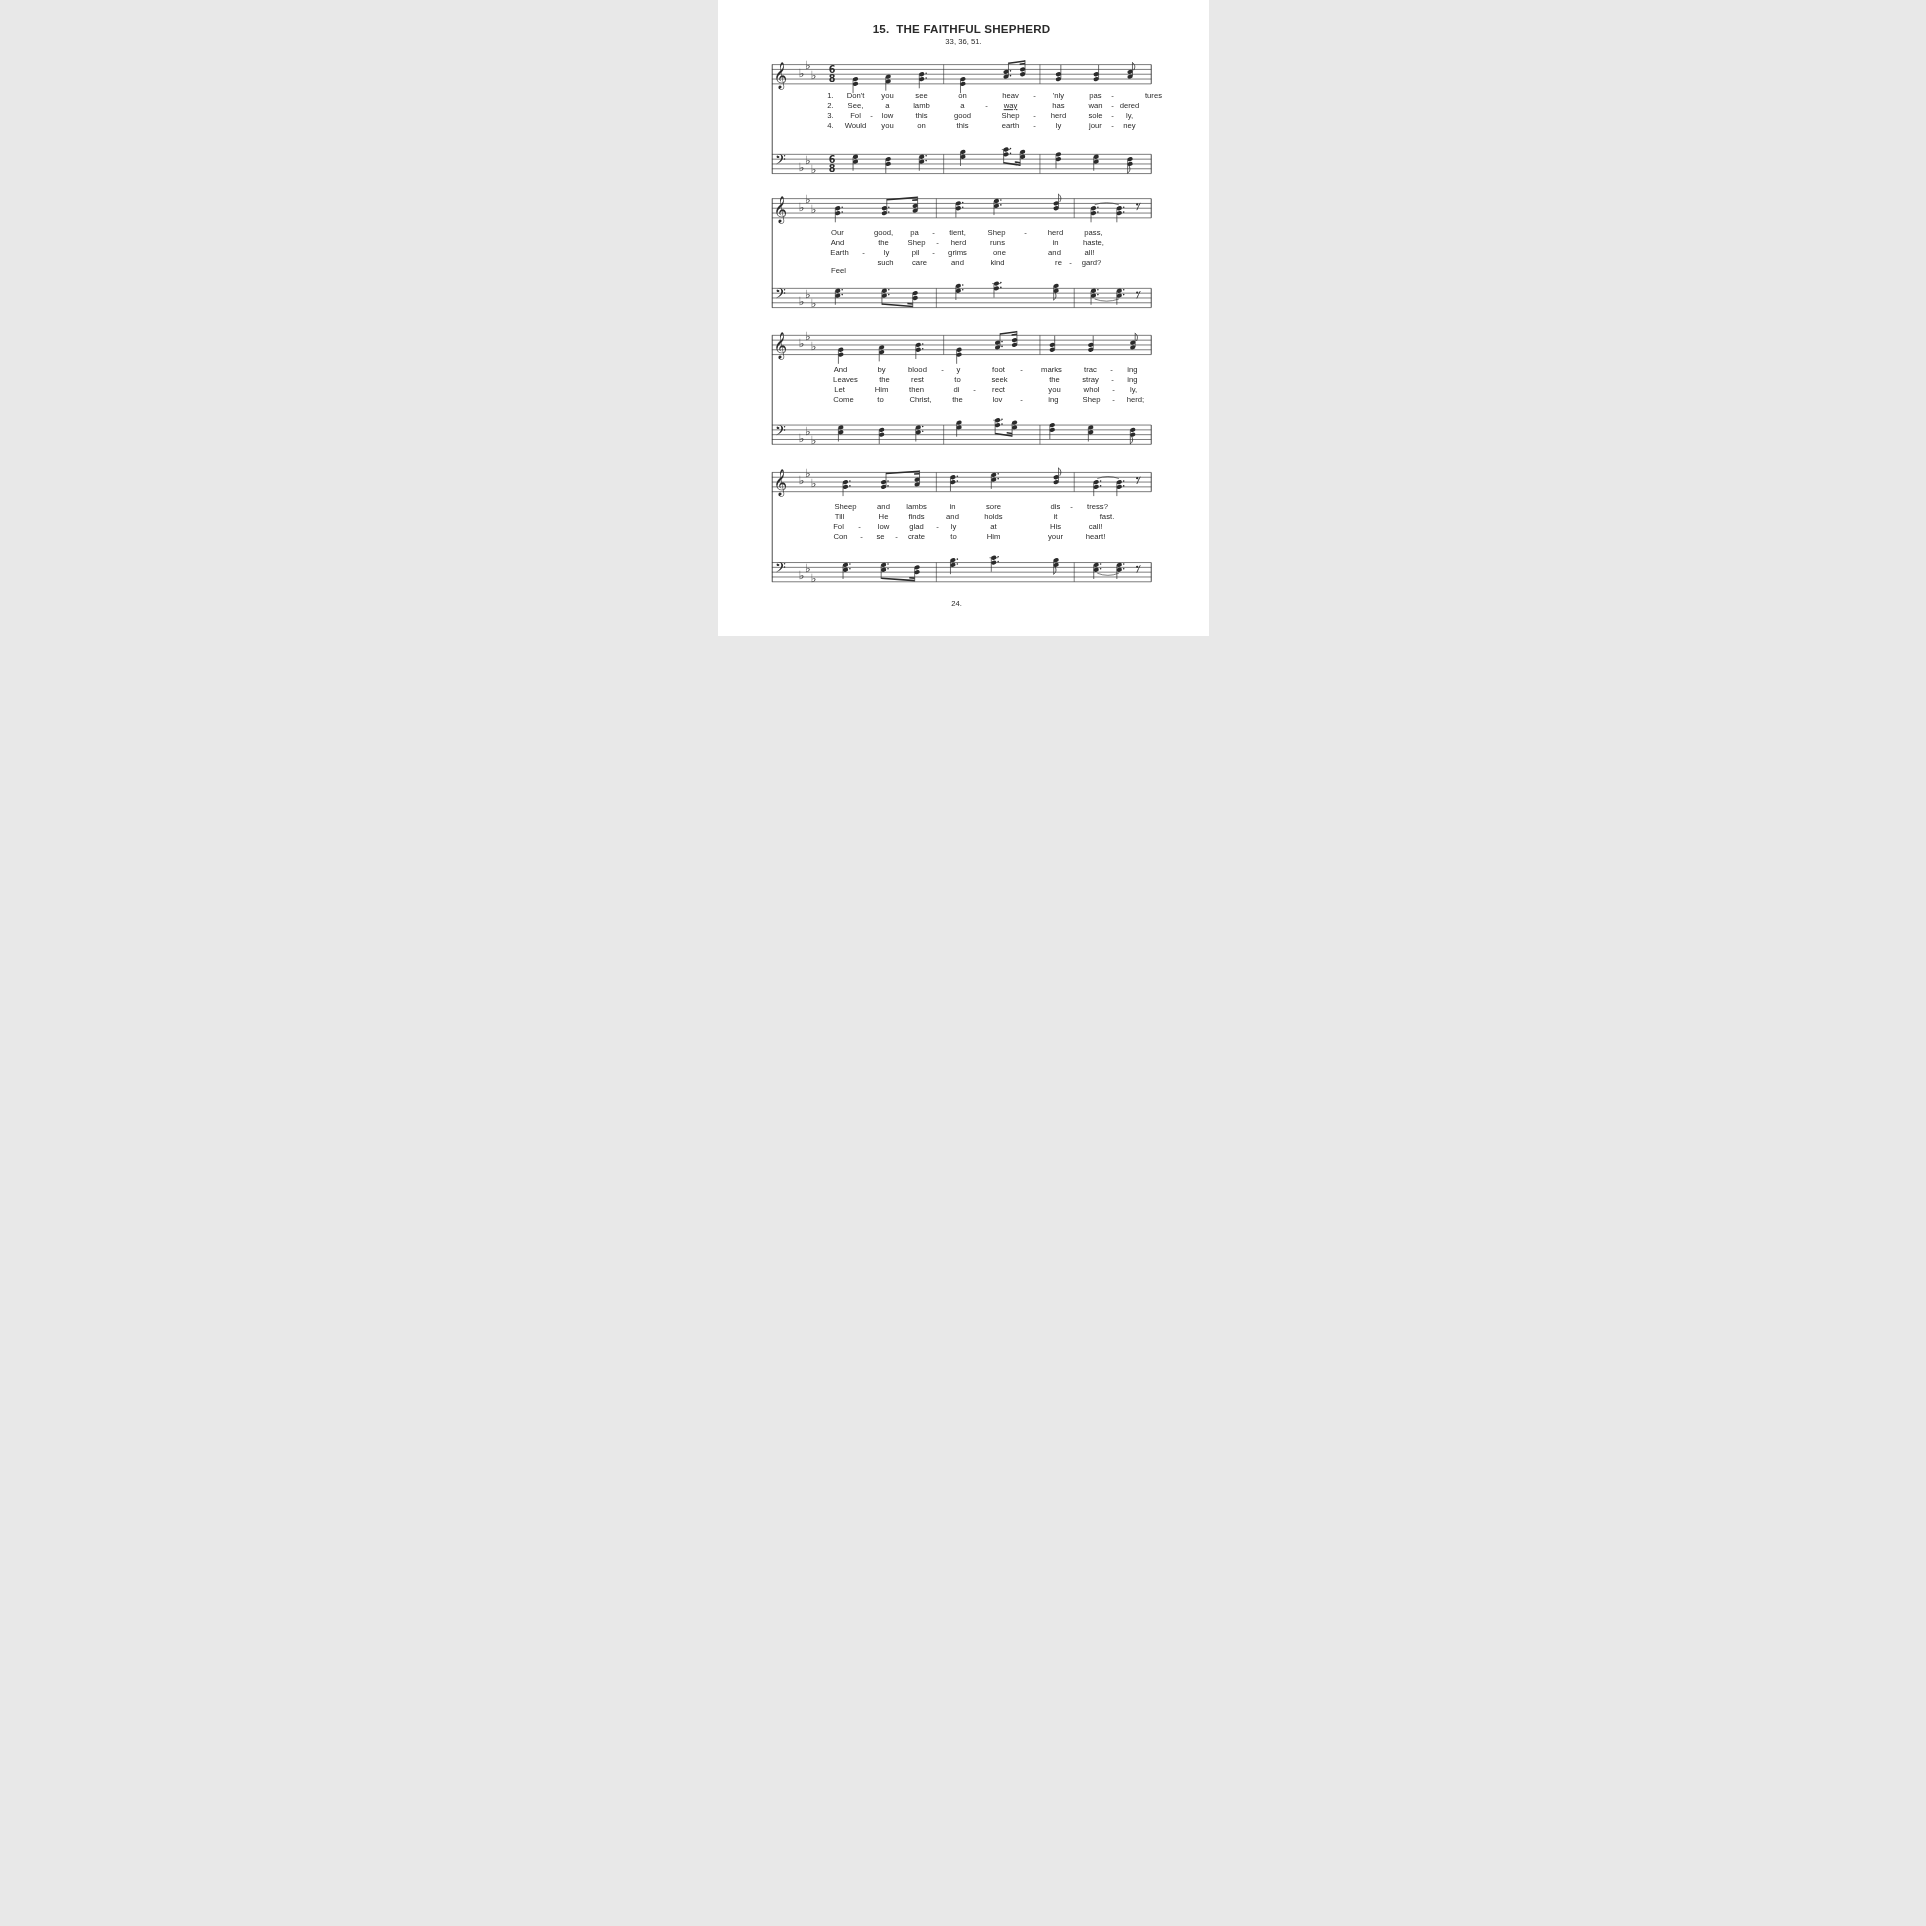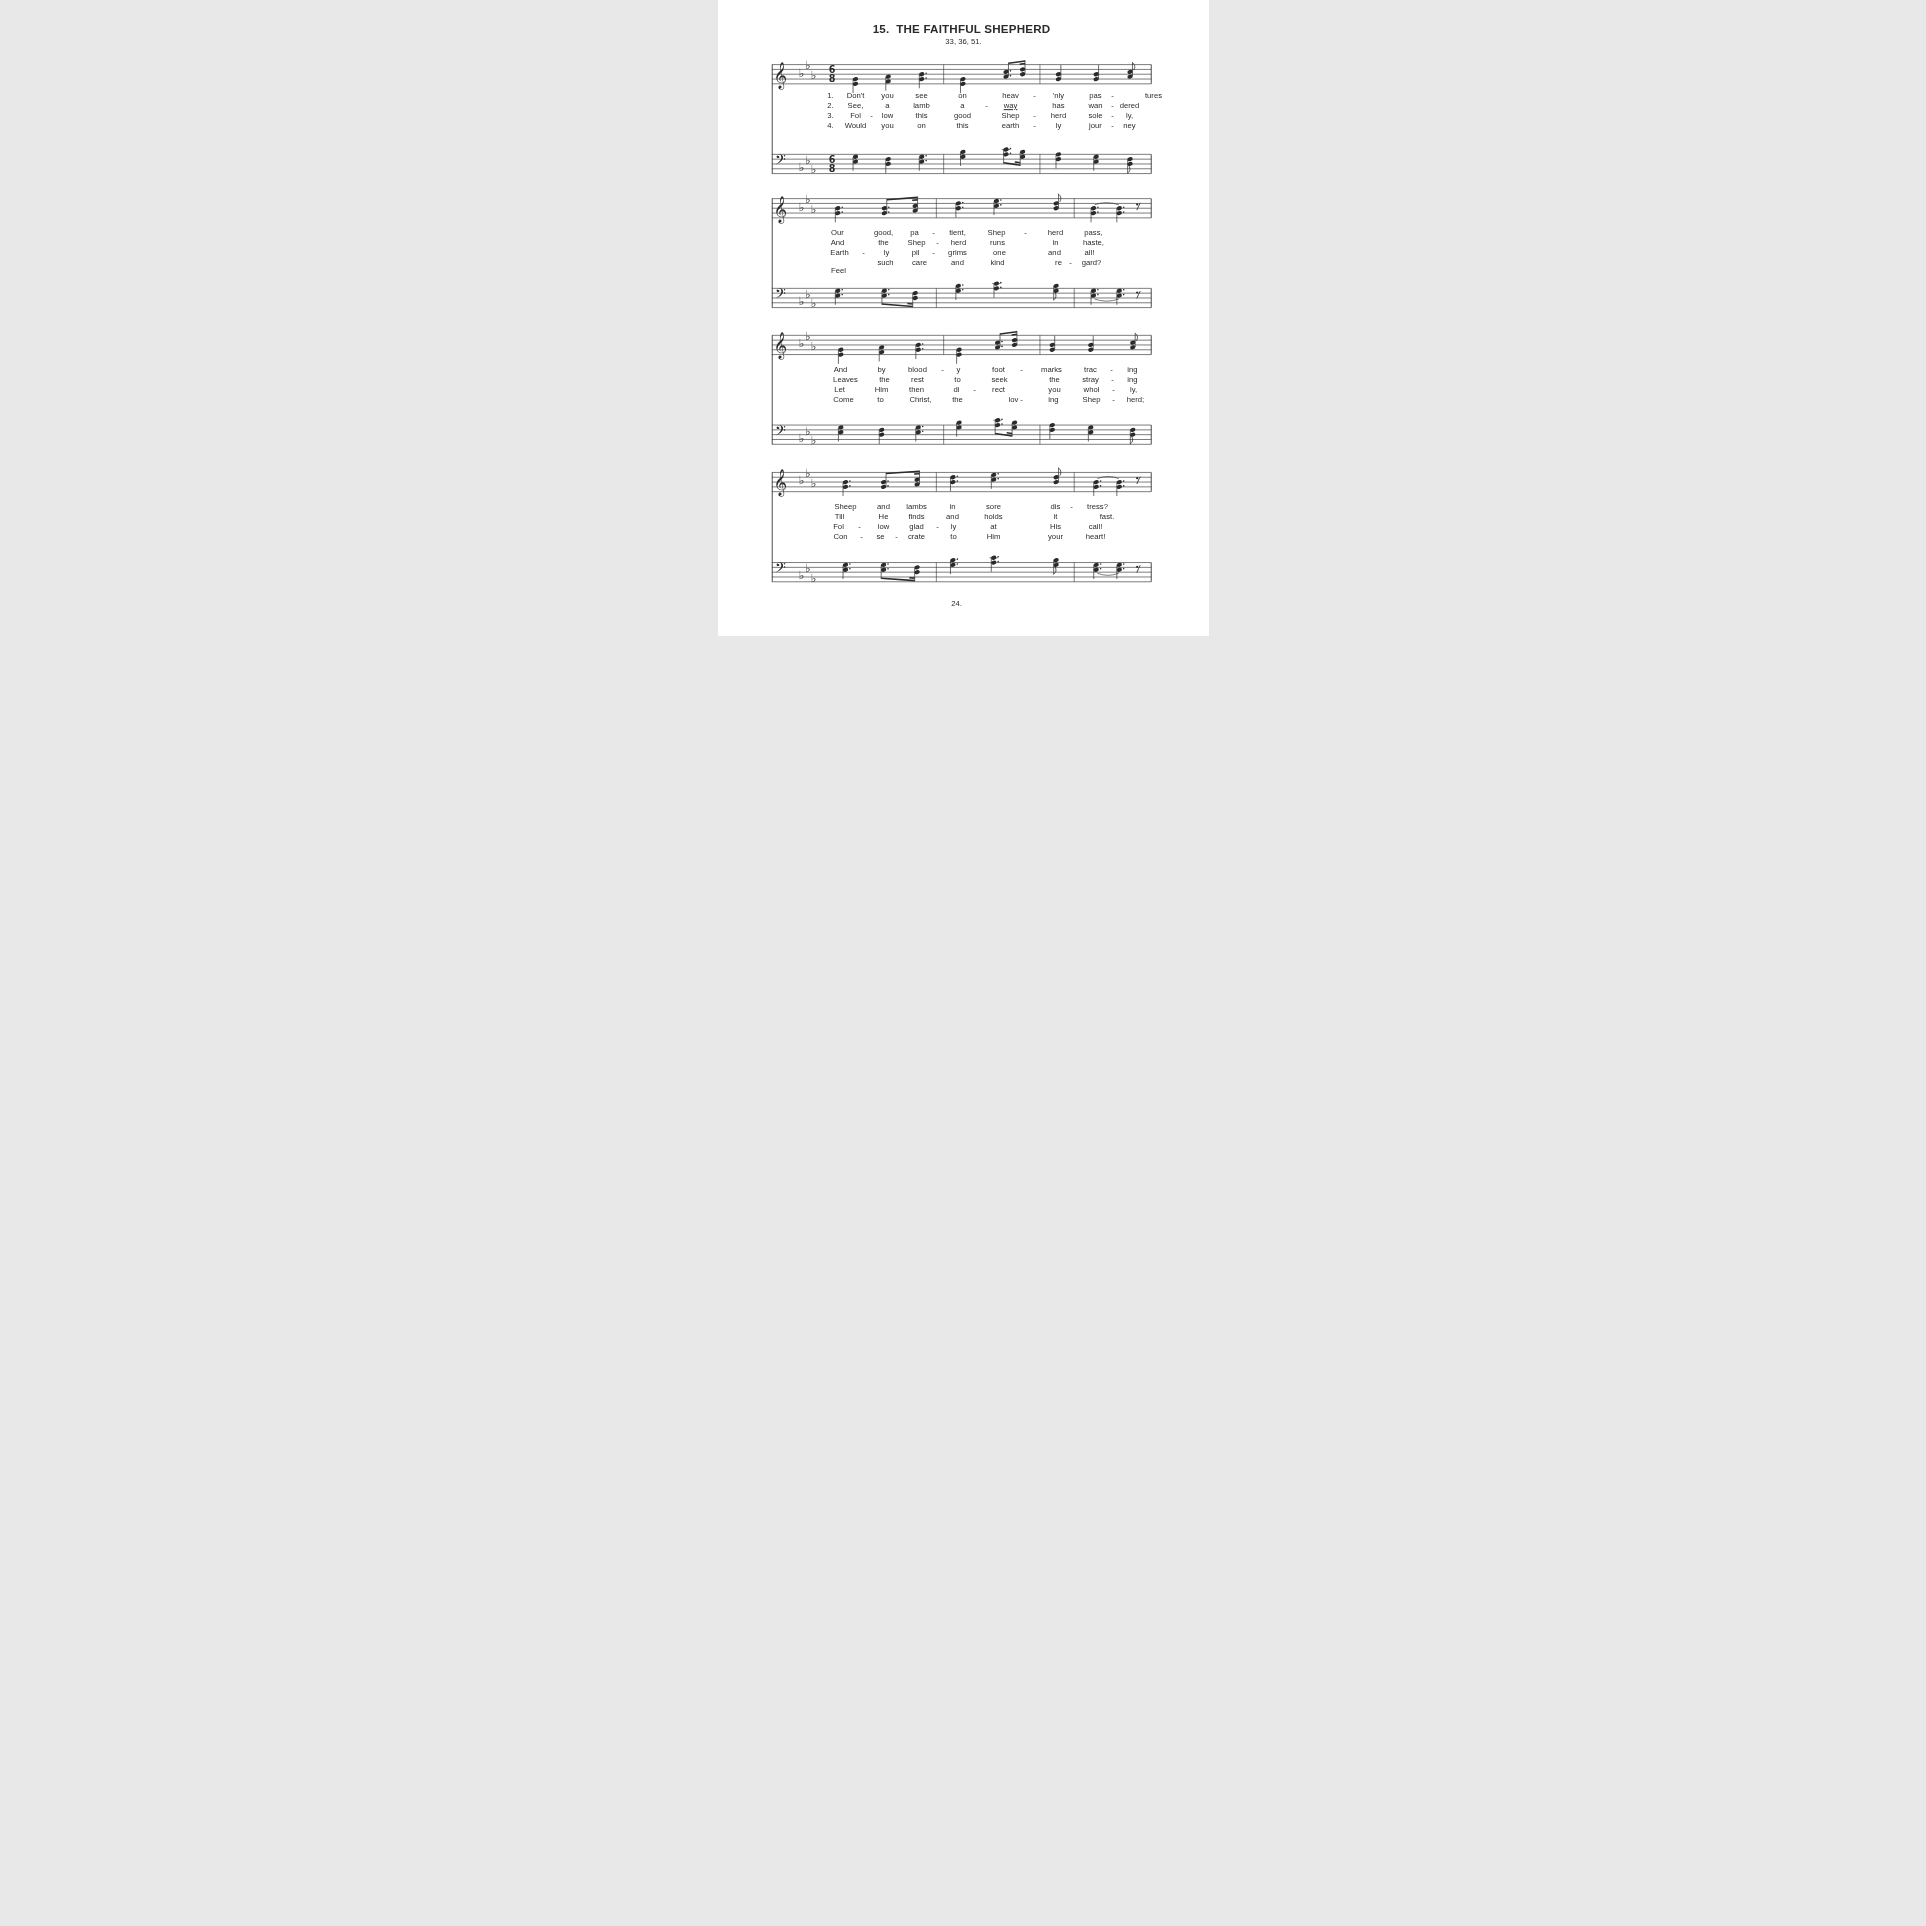--- a/index.html
+++ b/index.html
@@ -563,21 +563,21 @@
       <span class="syll" style="left: 257px; top: 390px;">-</span>
       <span class="syll" style="left: 281px; top: 390px;">rect</span>
       <span class="syll" style="left: 337px; top: 390px;">you</span>
       <span class="syll" style="left: 374px; top: 390px;">whol</span>
       <span class="syll" style="left: 396px; top: 390px;">-</span>
       <span class="syll" style="left: 416px; top: 390px;">ly,</span>
       <span class="syll" style="left: 126px; top: 400px;">Come</span>
       <span class="syll" style="left: 163px; top: 400px;">to</span>
       <span class="syll" style="left: 203px; top: 400px;">Christ,</span>
       <span class="syll" style="left: 240px; top: 400px;">the</span>
-      <span class="syll" style="left: 296px; top: 400px;">lov</span>
+      <span class="syll" style="left: 280px; top: 400px;">lov</span>
       <span class="syll" style="left: 304px; top: 400px;">-</span>
       <span class="syll" style="left: 336px; top: 400px;">ing</span>
       <span class="syll" style="left: 374px; top: 400px;">Shep</span>
       <span class="syll" style="left: 396px; top: 400px;">-</span>
       <span class="syll" style="left: 418px; top: 400px;">herd;</span>
       <span class="syll" style="left: 128px; top: 507px;">Sheep</span>
       <span class="syll" style="left: 166px; top: 507px;">and</span>
       <span class="syll" style="left: 199px; top: 507px;">lambs</span>
       <span class="syll" style="left: 235px; top: 507px;">in</span>
       <span class="syll" style="left: 276px; top: 507px;">sore</span>

